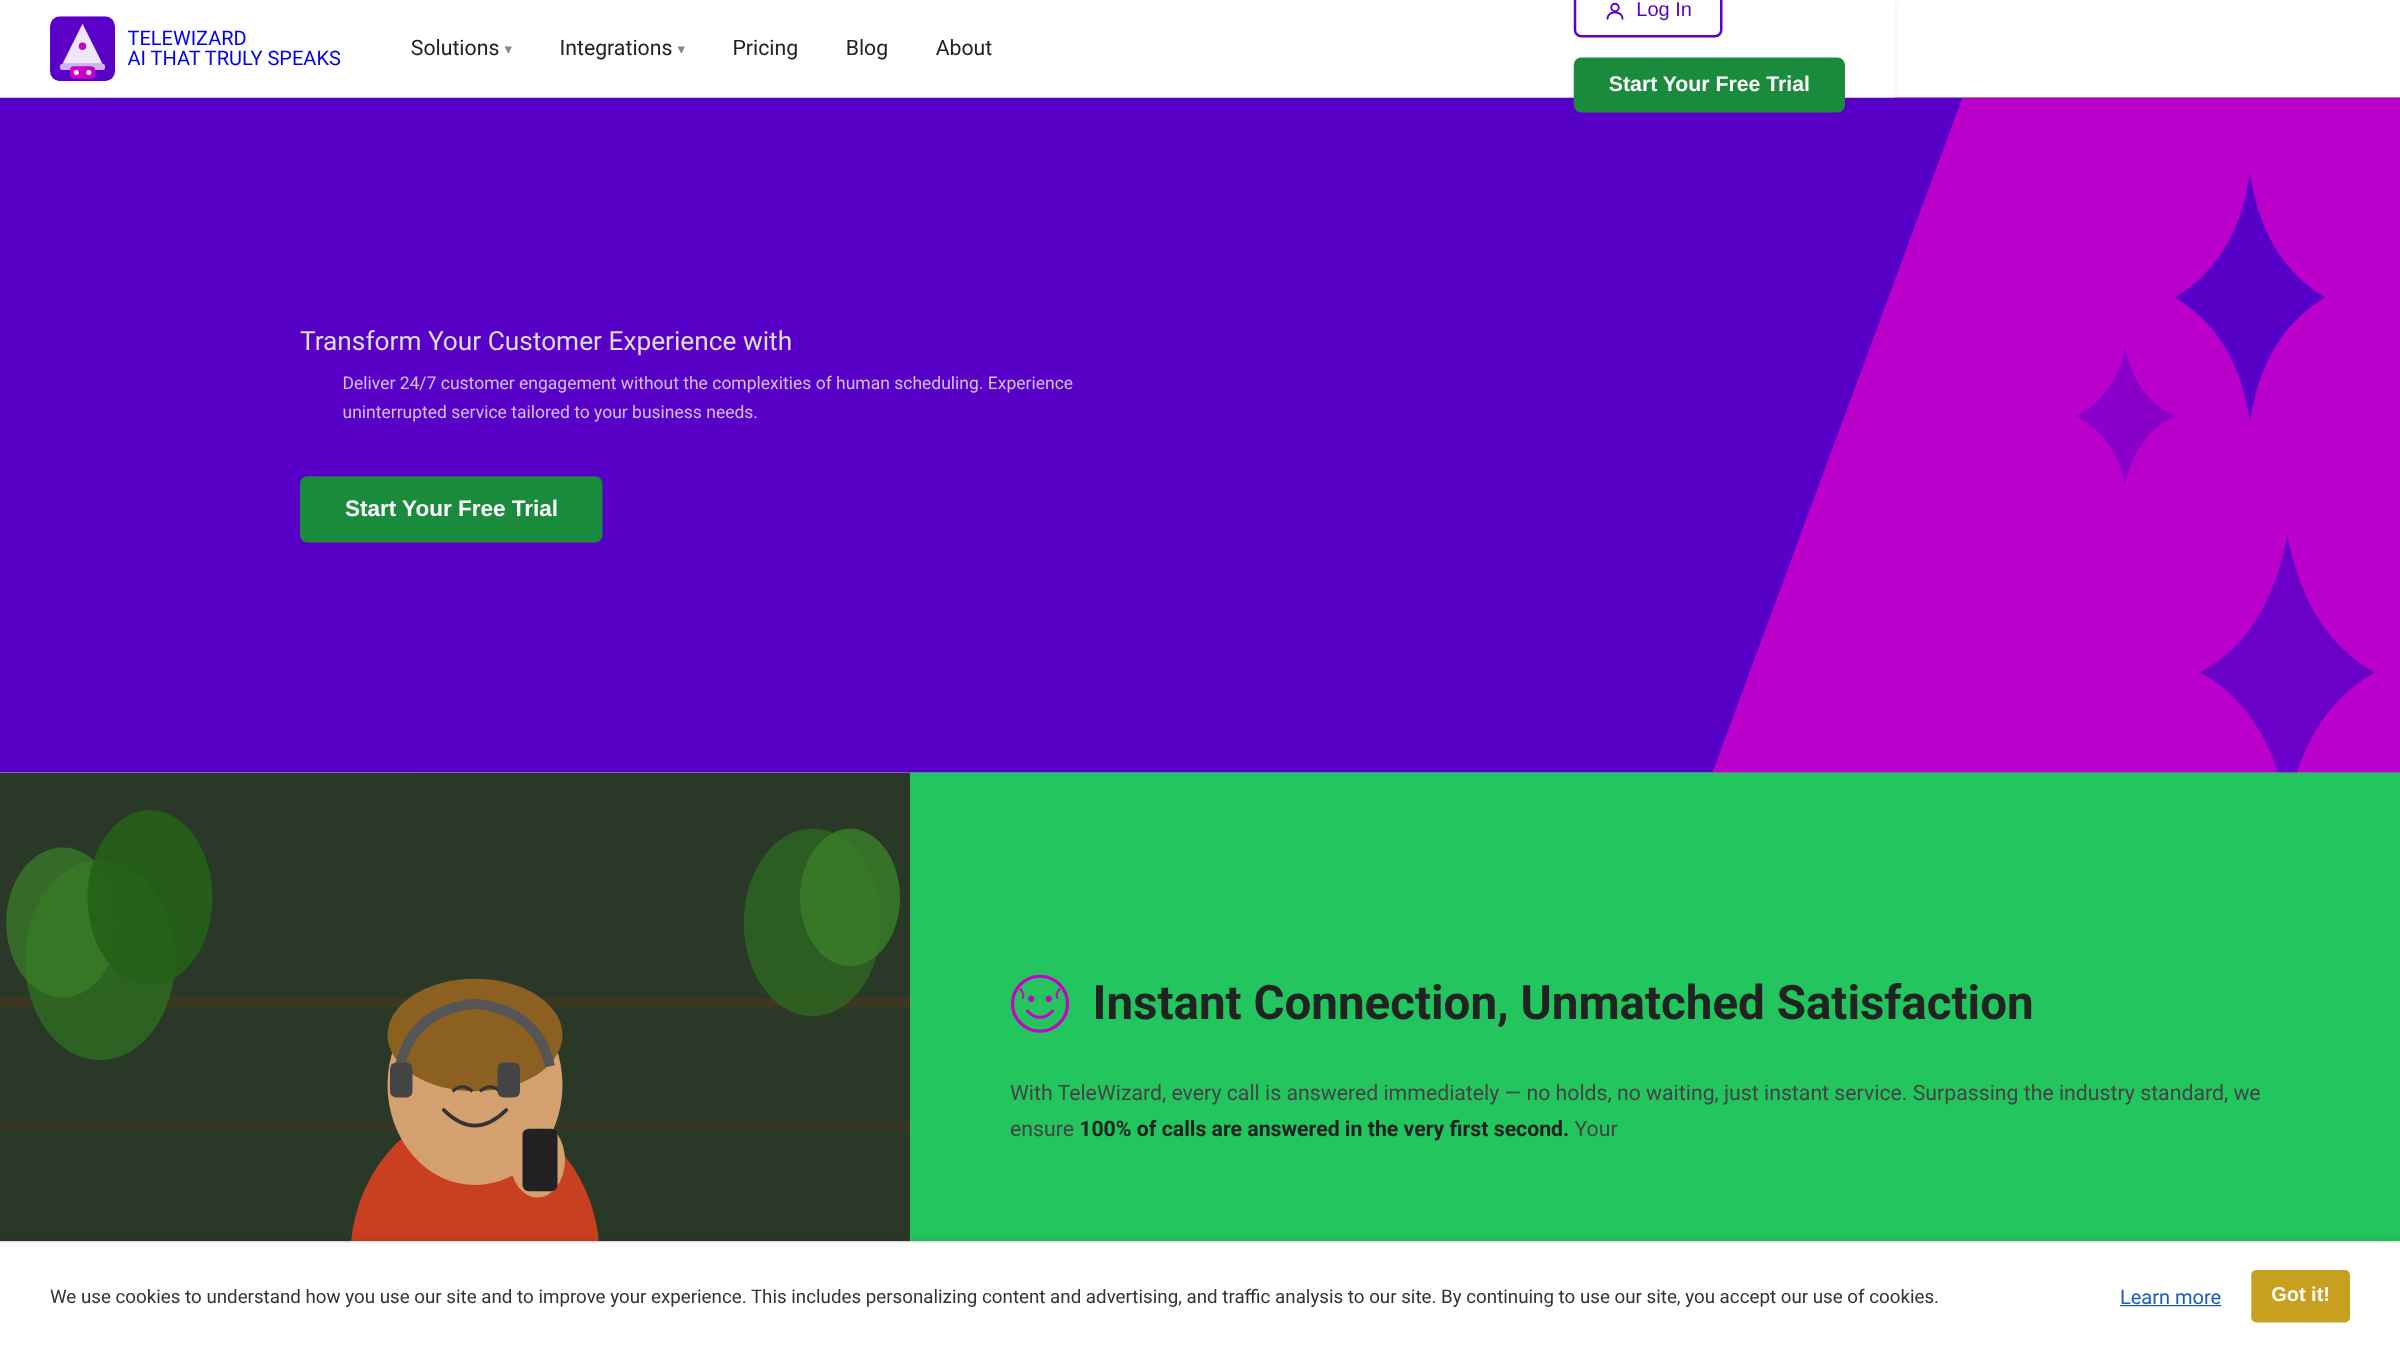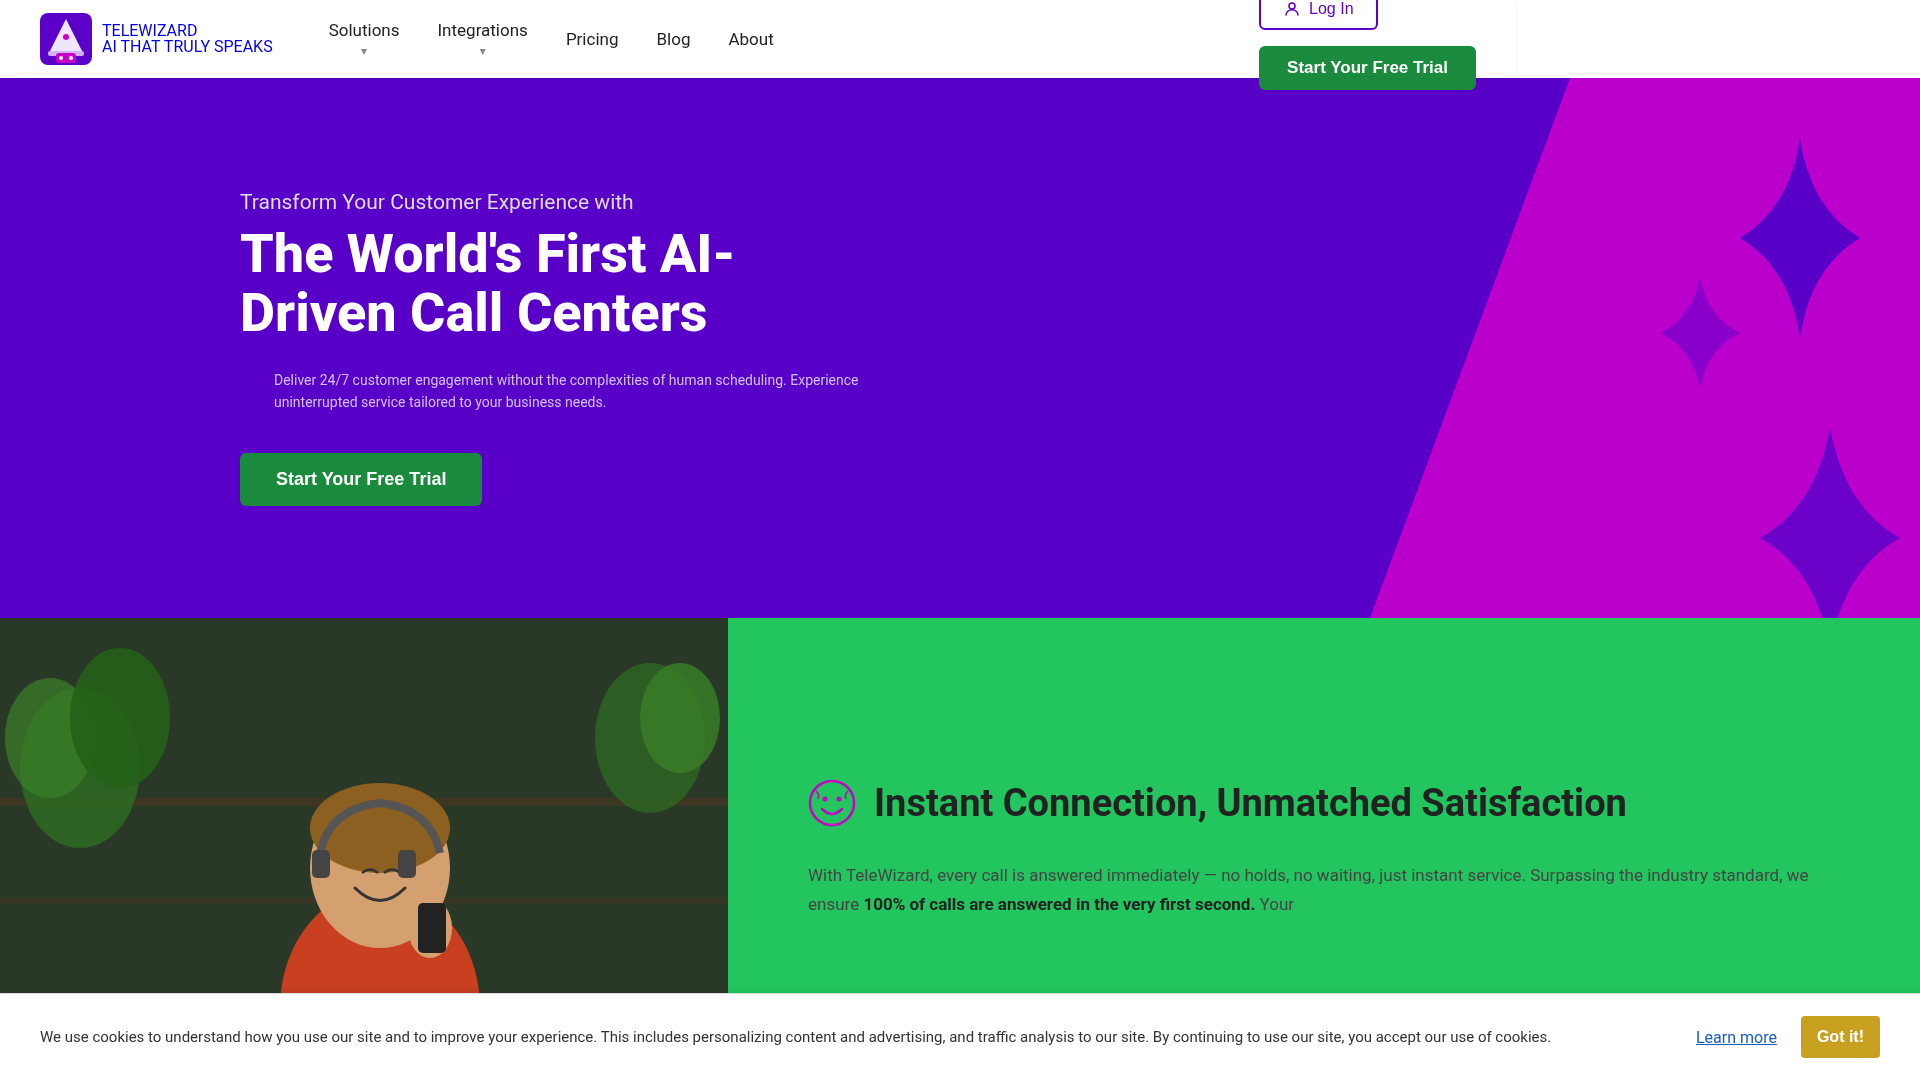--- a/index.html
+++ b/index.html
@@ -10,21 +10,21 @@
       position: fixed; top: 0; left: 0; width: 1516px; height: 78px;
       background: #fff; display: flex; align-items: center; padding: 0 40px;
       z-index: 100; box-shadow: 0 1px 4px rgba(0,0,0,0.08);
     }
     .nav-logo { display: flex; align-items: center; gap: 10px; text-decoration: none; }
     .nav-logo-icon { width: 52px; height: 52px; }
     .nav-logo-text { display: flex; flex-direction: column; line-height: 1; }
     .nav-links { display: flex; align-items: center; gap: 6px; margin-left: 40px; }
     .nav-link {
       font-size: 17px; color: #222; text-decoration: none; padding: 8px 16px;
-      border-radius: 4px; display: flex; align-items: center; gap: 4px; cursor: pointer; flex-direction: column;
+      border-radius: 4px; display: flex; align-items: center; gap: 4px; cursor: pointer;
     }
     .nav-link .chevron { font-size: 12px; color: #888; }
     .nav-right { margin-left: auto; display: flex; align-items: flex-start; gap: 16px; flex-direction: column; }
     .btn-login {
       border: 2px solid #5b00c8; color: #5b00c8; background: transparent;
       padding: 10px 22px; border-radius: 6px; font-size: 16px; cursor: pointer;
       display: flex; align-items: center; gap: 8px; font-weight: 500;
     }
     .btn-trial-nav {
       background: #1a8a3c; color: #fff; border: none;
@@ -161,21 +161,20 @@
 
     <path d="M580,60 Q590,130 640,160 Q590,190 580,260 Q570,190 520,160 Q570,130 580,60Z" fill="#5800c8"></path>
 
     <path d="M610,350 Q625,430 680,460 Q625,490 610,570 Q595,490 540,460 Q595,430 610,350Z" fill="#5800c8" opacity="0.8"></path>
 
     <path d="M480,200 Q488,240 520,255 Q488,270 480,310 Q472,270 440,255 Q472,240 480,200Z" fill="#5800c8" opacity="0.5"></path>
   </svg>
 
   <div class="hero-content">
     <p class="hero-subtitle">Transform Your Customer Experience with</p>
-    <h1 class="hero-title">The World's First AI-Driven Call Centers</h1>
     <p class="hero-desc">Deliver 24/7 customer engagement without the complexities of human scheduling. Experience uninterrupted service tailored to your business needs.</p>
     <button class="btn-trial-hero">
       <span>Start Your Free Trial</span>
     </button>
   </div>
 </section>
 
 <div class="lower">
 
   <div class="lower-image">

